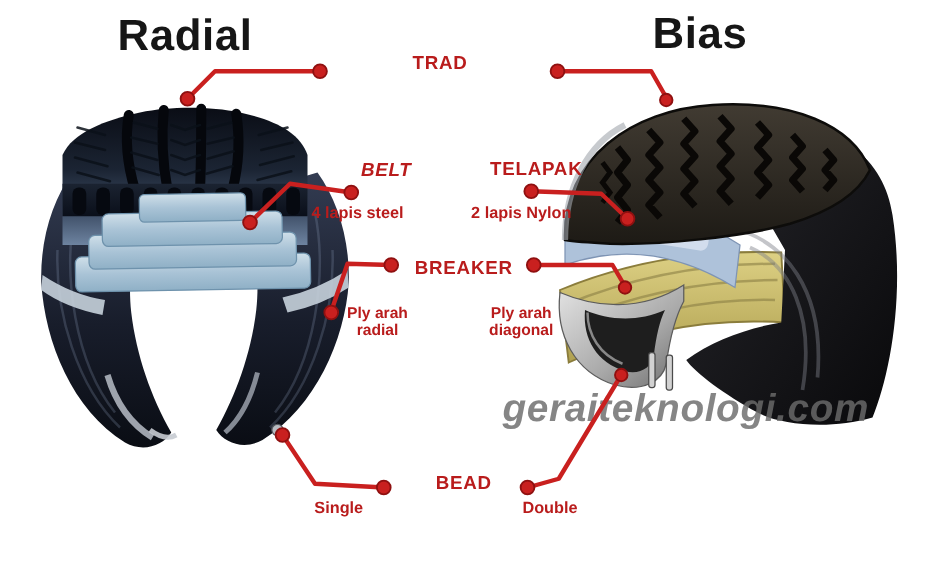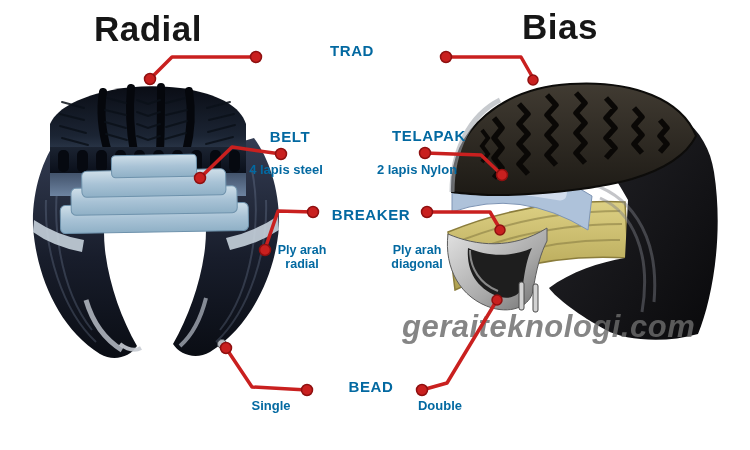--- a/index.html
+++ b/index.html
@@ -5,21 +5,21 @@
   html,body{margin:0;padding:0;}
   body{
     width:750px;height:450px;position:relative;overflow:hidden;
     background:#ffffff;
     font-family:"Liberation Sans", sans-serif;
   }
   .layer{position:absolute;left:0;top:0;width:750px;height:356px;}
   svg{display:block;}
   .lbl{
     position:absolute;transform:translateX(-50%);
-    text-align:center;white-space:nowrap;color:#0369a1;
+    text-align:center;white-space:nowrap;color:#b91c1c;
     font-weight:bold;line-height:1.1;
   }
   .title{font-size:35px;letter-spacing:0.5px;color:#161616;}
   .main-lbl{font-size:15px;letter-spacing:0.6px;}
   .sub-lbl{font-size:13px;}
   .small-lbl{font-size:12.5px;}
   .watermark{
     position:absolute;left:402px;top:309px;
     font-size:31px;font-weight:bold;font-style:italic;
     color:#6b6b6b;opacity:0.82;letter-spacing:0.5px;
@@ -195,21 +195,21 @@
 </div>
 
 <div class="layer z-lbl">
   <div class="lbl title" style="left:148px;top:10px;">Radial</div>
   <div class="lbl title" style="left:560px;top:8px;text-align:right;">Bias</div>
 
   <div class="lbl main-lbl" style="left:352px;top:43px;">
     <div>TRAD</div>
   </div>
 
-  <div class="lbl main-lbl" style="left:290px;top:129px;">BELT</div>
+  <div class="lbl main-lbl" style="left:309px;top:129px;font-style:italic;">BELT</div>
   <div class="lbl sub-lbl" style="left:286px;top:163px;">4 lapis steel</div>
 
   <div class="lbl main-lbl" style="left:429px;top:128px;">TELAPAK</div>
   <div class="lbl sub-lbl" style="left:417px;top:163px;">2 lapis Nylon</div>
 
   <div class="lbl main-lbl" style="left:371px;top:207px;">BREAKER</div>
 
   <div class="lbl small-lbl" style="left:302px;top:244px;">
     <div>Ply arah</div>
     <div>radial</div>

